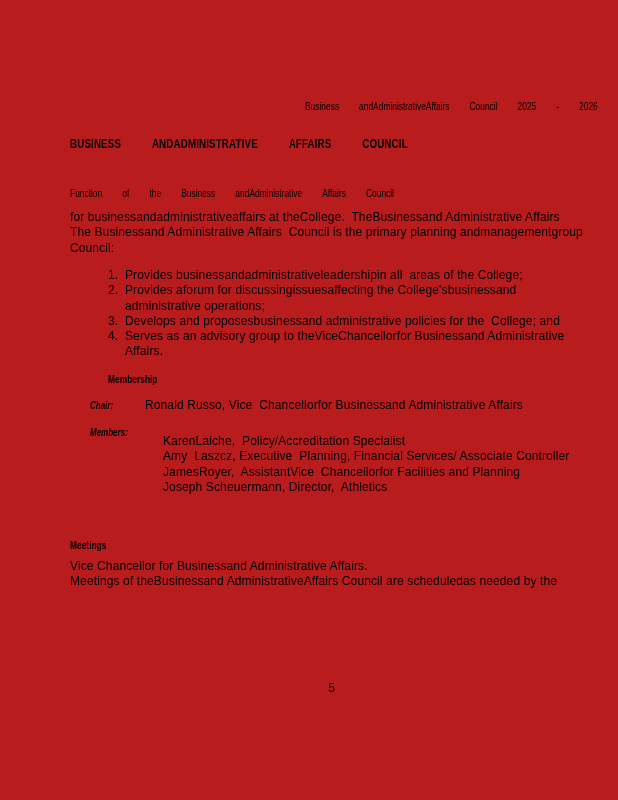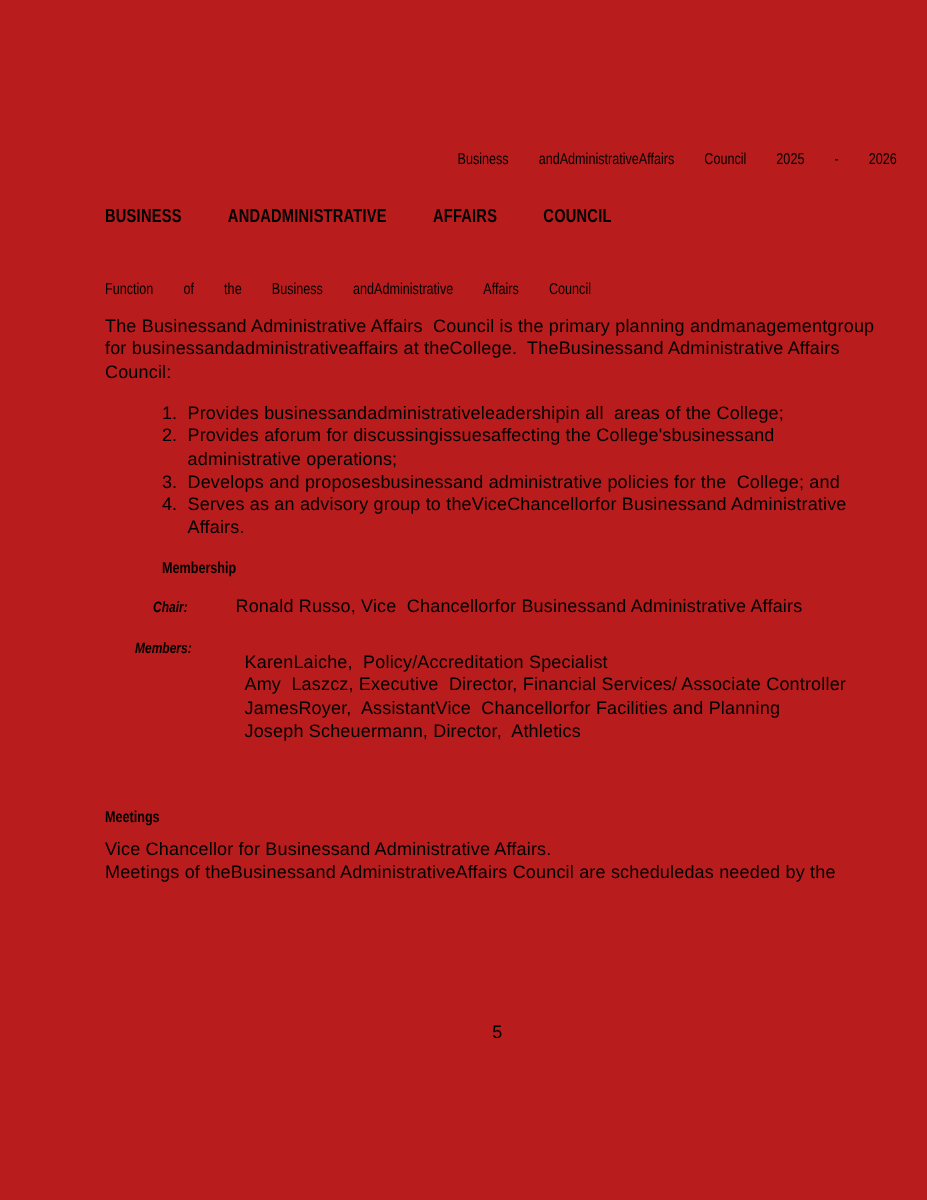--- a/index.html
+++ b/index.html
@@ -53,22 +53,22 @@
     <span>Function</span>
     <span>of</span>
     <span>the</span>
     <span>Business</span>
     <span>andAdministrative</span>
     <span>Affairs</span>
     <span>Council</span>
   </div>
 
   <div class="abs" style="left:70px; top:210px; width:540px;">
+    <div class="line">for businessandadministrativeaffairs at theCollege.  TheBusinessand Administrative Affairs</div>
     <div class="line">The Businessand Administrative Affairs  Council is the primary planning andmanagementgroup</div>
-    <div class="line">for businessandadministrativeaffairs at theCollege.  TheBusinessand Administrative Affairs</div>
     <div class="line">Council:</div>
   </div>
 
   <div class="abs" style="left:108px; top:268px; width:500px;">
     <div class="li">
       <span class="num">1.</span>
       <div>
         <div class="line">Provides businessandadministrativeleadershipin all  areas of the College;</div>
       </div>
     </div>
@@ -91,32 +91,32 @@
         <div class="line">Serves as an advisory group to theViceChancellorfor Businessand Administrative</div>
         <div class="line">Affairs.</div>
       </div>
     </div>
   </div>
 
   <div class="abs" style="left:70px; top:369px;padding-left:38px;">
     <span class="heading-inner">Membership</span>
   </div>
 
-  <div class="abs chair-row" style="left:90px; top:395px;margin-left:12px;">
+  <div class="abs chair-row" style="left:90px; top:395px;">
     <span class="label-box"><span class="sublabel">Chair:</span></span>
     <span class="line">Ronald Russo, Vice  Chancellorfor Businessand Administrative Affairs</span>
   </div>
 
   <div class="abs" style="left:90px; top:422px;">
     <span class="sublabel">Members:</span>
   </div>
 
   <div class="abs members" style="left:163px; top:434px; width:450px;">
     <div class="line">KarenLaiche,  Policy/Accreditation Specialist</div>
-    <div class="line">Amy  Laszcz, Executive  Director, Financial Services/ Associate Controller</div>
+    <div class="line">Amy  Laszcz, Executive  Planning, Financial Services/ Associate Controller</div>
     <div class="line">JamesRoyer,  AssistantVice  Chancellorfor Facilities and Planning</div>
     <div class="line">Joseph Scheuermann, Director,  Athletics</div>
   </div>
 
   <div class="abs" style="left:70px; top:535px;">
     <span class="heading-inner">Meetings</span>
   </div>
 
   <div class="abs" style="left:70px; top:559px; width:540px;">
     <div class="line">Vice Chancellor for Businessand Administrative Affairs.</div>

